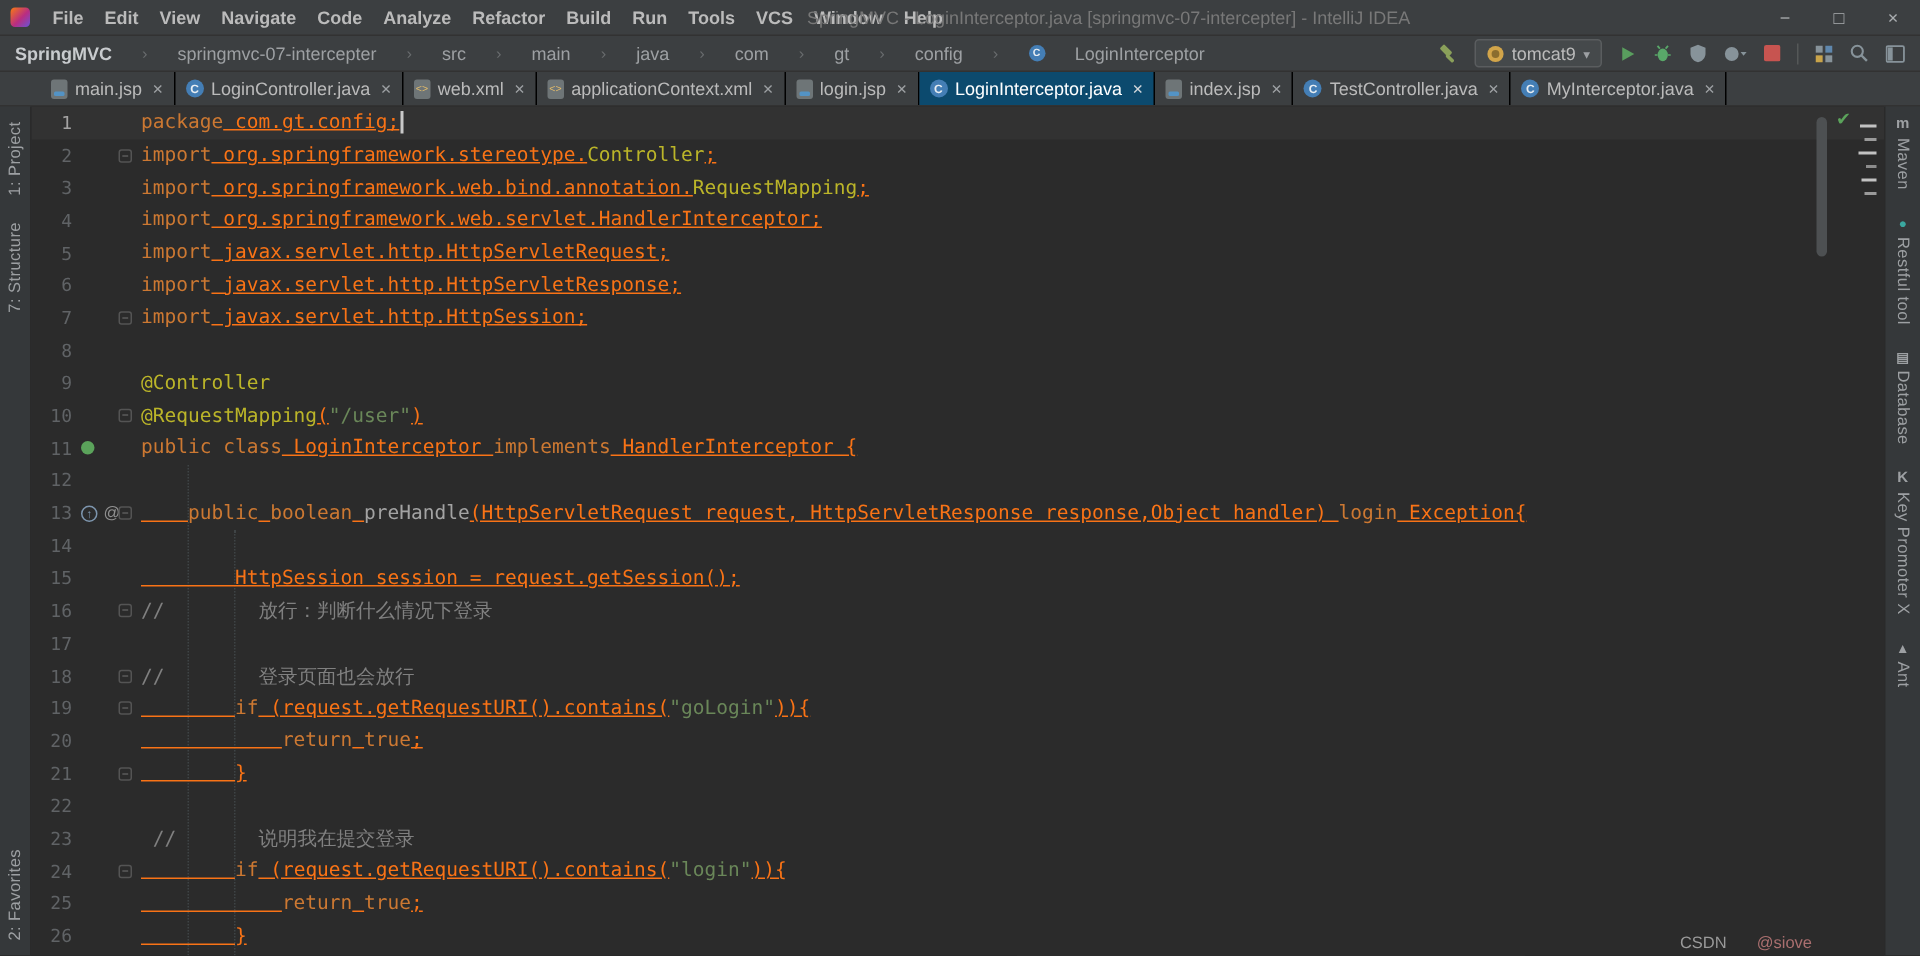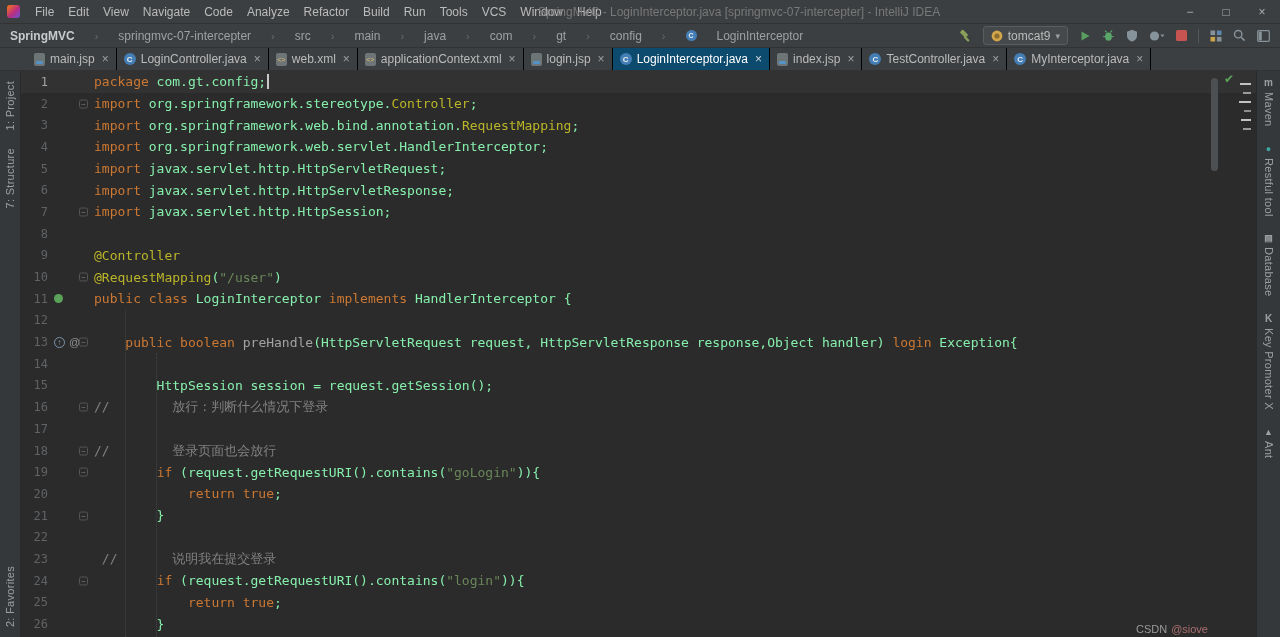--- a/index.html
+++ b/index.html
@@ -3,21 +3,21 @@
 <meta charset="utf-8">
 <style>
   *{margin:0;padding:0;box-sizing:border-box;}
   html,body{width:1280px;height:637px;overflow:hidden;background:#2b2b2b;font-family:"Liberation Sans",sans-serif;}
   .ide{width:1280px;height:637px;display:flex;flex-direction:column;background:#2b2b2b;}
 
   
   .menubar{height:24px;background:#3c3f41;border-bottom:1px solid #323232;display:flex;align-items:center;color:#bbbbbb;font-size:12px;flex:none;position:relative;}
   .appicon{width:13px;height:13px;border-radius:3px;margin:0 8px 0 7px;background:linear-gradient(135deg,#f97a12,#b92d82 55%,#6954d6);flex:none;}
   .menus{display:flex;align-items:center;}
-  .menu-item{padding:3px 7px;cursor:default;white-space:nowrap;}
+  .menu-item{padding:3px 7px;cursor:default;white-space:nowrap;font-weight:bold;}
   .wintitle{position:absolute;left:538px;top:0;line-height:24px;color:#787878;font-size:12px;white-space:nowrap;}
   .winctrls{margin-left:auto;display:flex;align-items:center;}
   .wc{width:36px;text-align:center;color:#aaadb0;font-size:12px;line-height:24px;cursor:default;}
 
   
   .navbar{height:24px;background:#3c3f41;border-bottom:1px solid #323232;display:flex;align-items:center;flex:none;font-size:12px;padding:0 10px;}
   .crumbs{display:flex;align-items:center;gap:20px;color:#9da0a3;white-space:nowrap;}
   .crumb{cursor:default;}
   .crumb.first{color:#c8cbce;font-weight:bold;}
   .crumb-sep{color:#696c6e;font-size:11px;}
@@ -66,21 +66,21 @@
   .g1{left:104px;top:239px;height:327px;}
   .g2{left:135px;top:282px;height:284px;}
   #rows{position:absolute;inset:0;}
   .row{display:flex;align-items:center;height:21.7px;}
   .row.cur{background:#323232;}
   .lnum{width:27px;text-align:right;font:12px "DejaVu Sans Mono",monospace;color:#606366;flex:none;}
   .row.cur .lnum{color:#a4a3a3;}
   .gicons{width:46px;flex:none;height:100%;position:relative;display:flex;align-items:center;gap:4px;padding-left:6px;}
   .codeln{font:13px "DejaVu Sans Mono",monospace;white-space:pre;color:#a9b7c6;}
   .tk-k{color:#cc7832;}
-  .tk-p{color:#86efac;}
+  .tk-p{color:#f97316;text-decoration:underline;}
   .tk-a{color:#bbb529;}
   .tk-s{color:#6a8759;}
   .tk-c{color:#808080;}
   .tk-m{color:#a3a3a3;}
   .caret{display:inline-block;width:1.5px;height:15px;background:#c8c8c8;vertical-align:text-bottom;margin-left:1px;}
   .fold{position:absolute;right:6px;top:50%;transform:translateY(-50%);width:9px;height:9px;border:1px solid #545454;border-radius:2px;color:#7c7c7c;font-size:8px;line-height:7px;text-align:center;cursor:default;}
   .gi-bean{width:9px;height:9px;border-radius:50%;background:#5BA35B;flex:none;cursor:default;}
   .gi-ovr{width:11px;height:11px;border:1px solid #7d95ad;border-radius:50%;color:#7d95ad;font-size:8px;line-height:9px;text-align:center;flex:none;cursor:default;}
   .gi-at{color:#909090;font-size:11px;line-height:11px;flex:none;cursor:default;}
 
@@ -88,21 +88,21 @@
   .inspect{position:absolute;right:22px;top:1px;color:#5BA35B;font-size:12px;cursor:default;}
   .stripe-marks{position:absolute;right:5px;top:12px;width:14px;display:flex;flex-direction:column;gap:7px;align-items:flex-end;}
   .smark{height:2px;background:#c2c2c2;}
   .smark:nth-child(1){width:11px;}
   .smark:nth-child(2){width:8px;background:#9a9a9a;}
   .smark:nth-child(3){width:12px;}
   .smark:nth-child(4){width:7px;background:#8c8c8c;}
   .smark:nth-child(5){width:10px;}
   .smark:nth-child(6){width:8px;background:#9a9a9a;}
   .watermark{position:absolute;right:48px;bottom:2px;font-size:11px;color:#9a9a9a;}
-  .watermark .wuser{color:#aa6f6f;margin-left:4px;}
+  .watermark .wuser{color:#aa6f6f;margin-left:20px;}
 </style>
 </head>
 <body>
 
 <div class="ide">
 
   <div class="menubar">
     <span class="appicon"></span>
     <nav class="menus" id="menus">
         <span class="menu-item">File</span>

